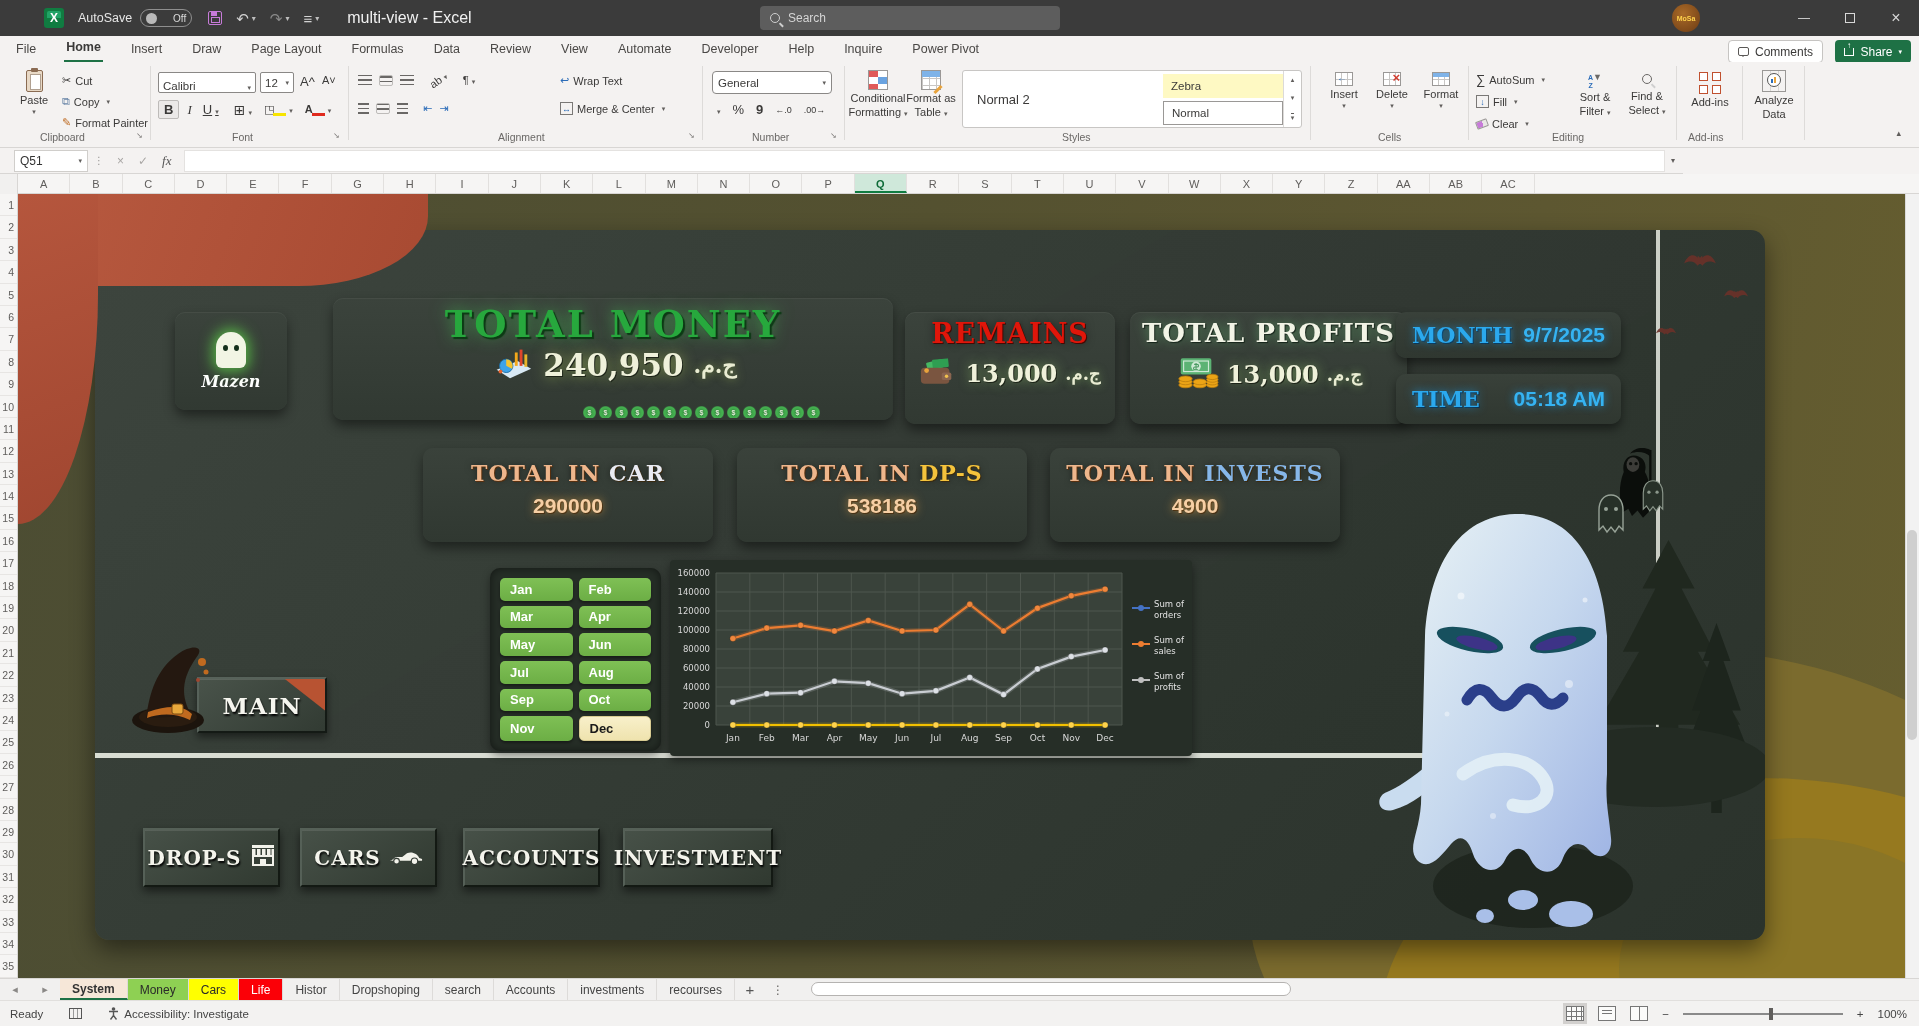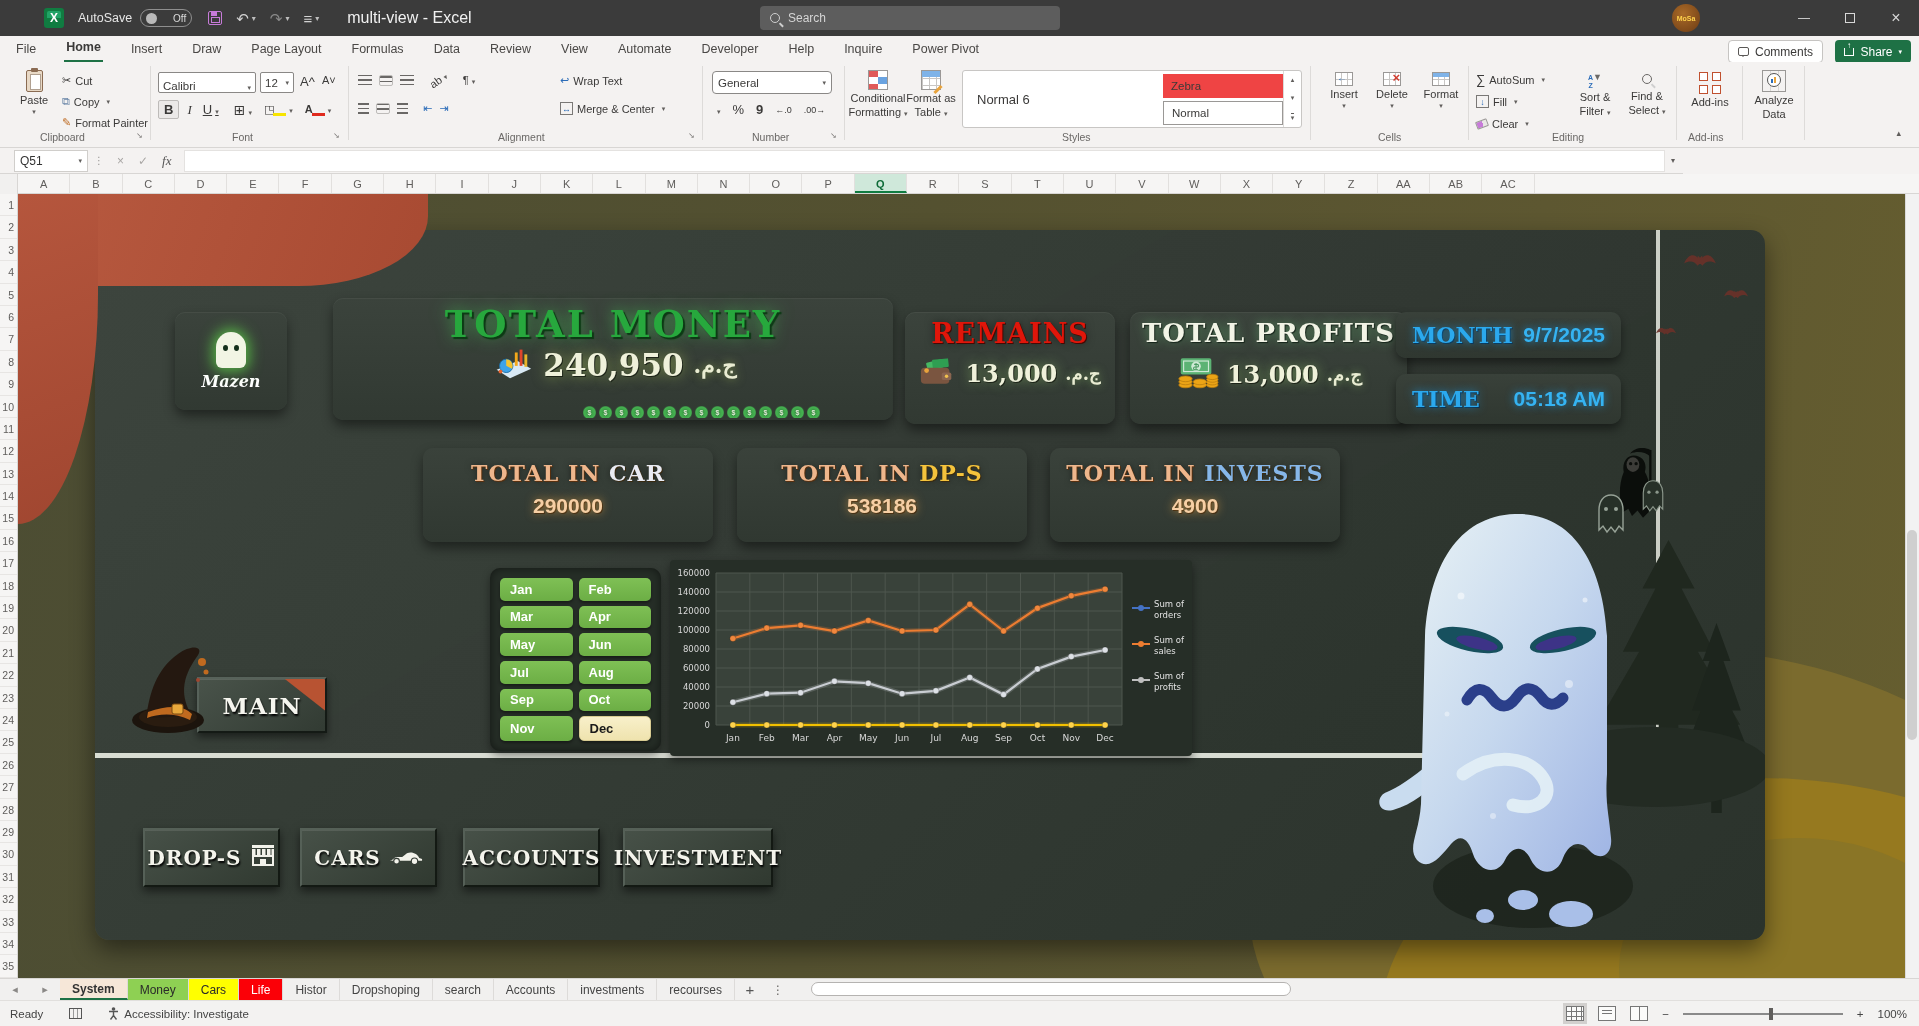--- a/index.html
+++ b/index.html
@@ -67,21 +67,21 @@
 .cficon{width:20px;height:20px;border:1px solid #9a9896;background:
  linear-gradient(#e05a5a,#e05a5a) 0 0/9px 6px no-repeat,
  linear-gradient(#6aa3e0,#6aa3e0) 9px 6px/10px 7px no-repeat,
  linear-gradient(#e05a5a,#e05a5a) 0 13px/9px 7px no-repeat,#fff}
 .fticon{width:20px;height:20px;border:1px solid #9a9896;background:linear-gradient(#7fb3e8,#7fb3e8) 0 0/20px 6px no-repeat,repeating-linear-gradient(90deg,#c8c6c4 0 1px,transparent 1px 7px),repeating-linear-gradient(#c8c6c4 0 1px,transparent 1px 7px),#fff;position:relative}
 .fticon:after{content:"";position:absolute;right:-3px;bottom:-2px;width:10px;height:3px;background:#e8a33c;transform:rotate(-45deg)}
 .gallery{position:absolute;left:962px;top:8px;width:340px;height:58px;background:#fff;border:1px solid #c8c6c4;border-radius:3px;display:flex}
 .gal-main{width:200px;display:flex;align-items:center;padding-left:14px;font-size:13px}
 .gal-col{width:120px;display:flex;flex-direction:column;justify-content:center;gap:3px}
 .gal-item{height:24px;display:flex;align-items:center;padding-left:8px;font-size:11.5px}
-.gal-item.shaded{background:#ef4444}
+.gal-item.shaded{background:#fef9c3}
 .gal-item.framed{border:1px solid #9a9896;background:#fff}
 .gal-arrows{flex:1;border-left:1px solid #dcdad8;display:flex;flex-direction:column;align-items:center;justify-content:space-around;font-size:7px;color:#605e5c}
 .cellicon{width:18px;height:14px;border:1px solid #9a9896;background:repeating-linear-gradient(90deg,transparent 0 5px,#c8c6c4 5px 6px),repeating-linear-gradient(transparent 0 6px,#c8c6c4 6px 7px),#fff;position:relative}
 .cellicon.ins:after{content:"←";position:absolute;left:1px;top:-1px;color:#2b6cb8;font-size:10px;font-weight:bold}
 .cellicon.del:after{content:"×";position:absolute;right:0;top:-3px;color:#d23b2e;font-size:13px;font-weight:bold}
 .cellicon.fmt:after{content:"";position:absolute;left:0;top:0;width:100%;height:4px;background:#7fb3e8}
 .minibox{width:13px;height:13px;border:1px solid #7a7876;display:inline-flex;align-items:center;justify-content:center;font-size:9px;color:#2b6cb8}
 .eraser{width:12px;height:8px;background:linear-gradient(105deg,#c77bd9 55%,#e8e6e4 55%);border:1px solid #9a9896;border-radius:1px;transform:rotate(-20deg)}
 .azicon{display:inline-flex;flex-direction:column;font-size:7px;font-weight:bold;color:#2b6cb8;line-height:1.1}
 .funnel{color:#6a6866;font-size:9px}
@@ -355,21 +355,21 @@
       <span class="cficon"></span>
       <span>Conditional</span>
       <span class="drop">Formatting</span>
     </div>
     <div class="btn-big" style="left:906px;top:8px;width:50px">
       <span class="fticon"></span>
       <span>Format as</span>
       <span class="drop">Table</span>
     </div>
     <div class="gallery">
-      <div class="gal-main">Normal 6</div>
+      <div class="gal-main">Normal 2</div>
       <div class="gal-col">
         <div class="gal-item shaded">Zebra</div>
         <div class="gal-item framed">Normal</div>
       </div>
       <div class="gal-arrows">
         <span>▴</span>
         <span>▾</span>
         <span style="border-top:1px solid #605e5c">▾</span>
       </div>
     </div>

